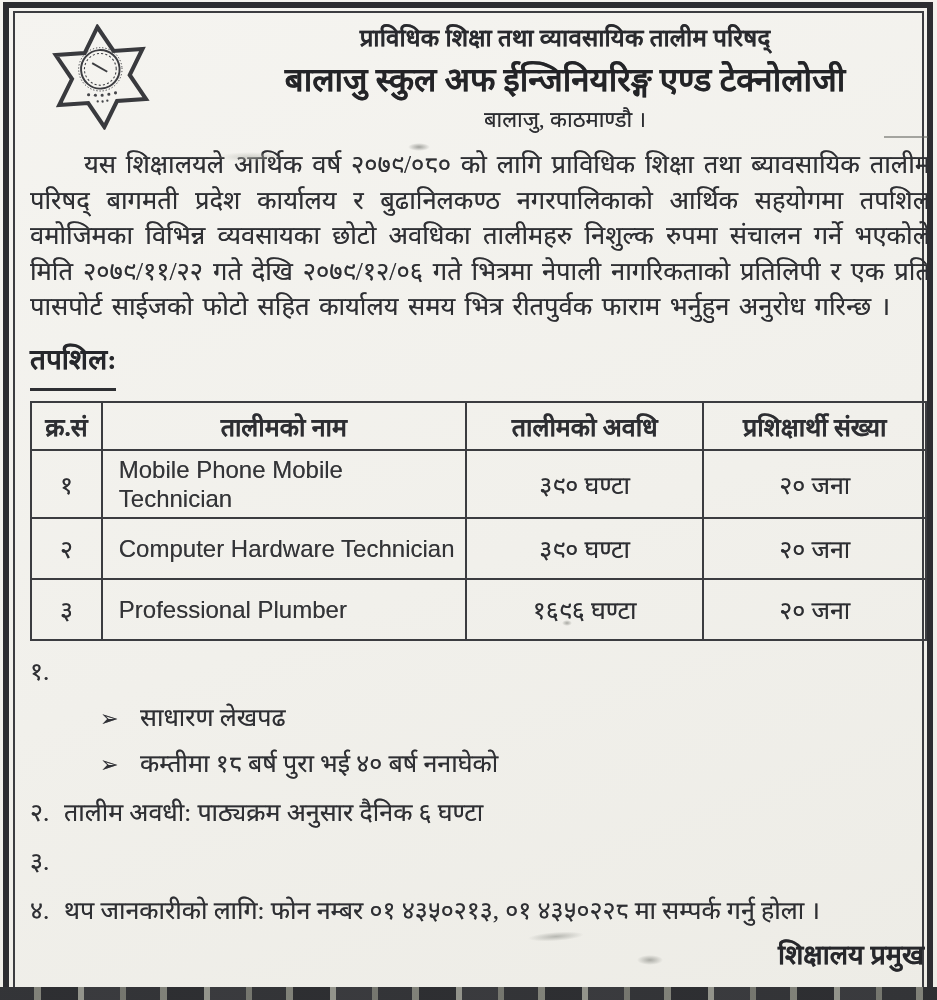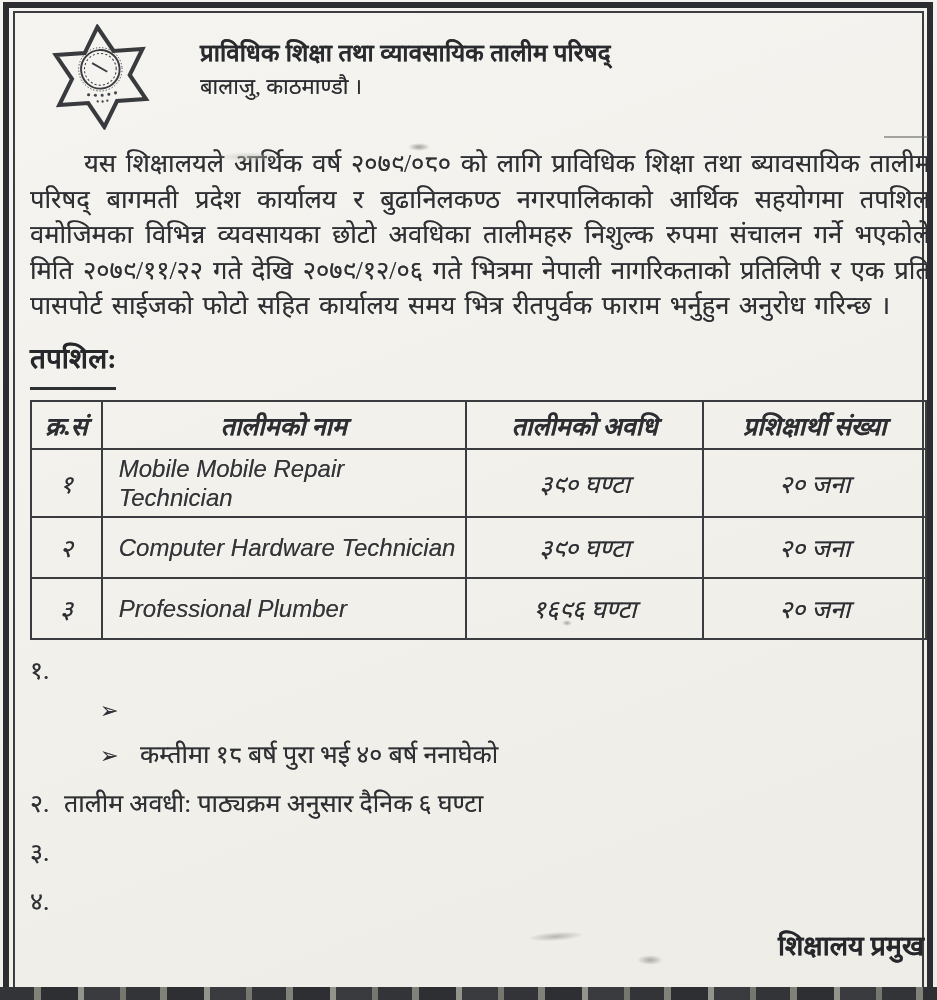--- a/index.html
+++ b/index.html
@@ -40,21 +40,21 @@
     opacity:.92;
   }
   .content{
     position:absolute;left:30px;top:14px;width:900px;
     text-shadow:0 0 .5px rgba(40,40,45,.55);
   }
 
   
   .doc-header{position:relative;padding-top:6px;min-height:118px;}
   .seal{position:absolute;left:12px;top:10px;transform:rotate(-4deg);}
-  .header-text{padding-left:170px;margin-top:15px;}
+  .header-text{padding-left:170px;text-align:center;}
   .org-line{font-size:24px;font-weight:600;letter-spacing:.2px;color:#292a2e;}
   .school-name{font-size:33px;font-weight:700;margin-top:3px;color:#232427;}
   .address-line{font-size:22px;font-weight:400;margin-top:2px;color:#2b2c30;}
 
   
   .date-line{text-align:center;font-size:24px;margin-top:26px;color:#303136;}
   .notice-body{
     margin-top:14px;font-size:25.5px;line-height:35.5px;
     text-align:justify;text-indent:54px;color:#2e2f33;
     word-spacing:3px;
@@ -67,21 +67,20 @@
   }
 
   
   table.training-table{
     width:897px;margin-top:10px;border-collapse:collapse;
     font-size:25px;color:#2d2e32;
   }
   .training-table th,.training-table td{
     border:2px solid #3b3c40;text-align:center;vertical-align:middle;
     padding:4px 6px;
-    font-style:italic;
   }
   .training-table th{font-weight:600;height:48px;}
   .training-table td{height:61px;}
   .col-sn{width:70px;}
   .col-name{width:360px;margin-top:32px;}
   .col-duration{width:235px;}
   .col-seats{width:220px;}
   .training-table td.name-cell{
     text-align:left;padding-left:16px;
     font-family:"Liberation Sans","DejaVu Sans",sans-serif;
@@ -139,20 +138,21 @@
               <circle cx="67" cy="73.5" r="1.6"></circle>
             <circle cx="74" cy="72.5" r="1.6"></circle>
             <circle cx="55" cy="80" r="1.2"></circle>
               <circle cx="60" cy="80.5" r="1.2"></circle>
               <circle cx="65" cy="80" r="1.2"></circle>
           </g>
         </svg>
       </div>
       <div class="header-text">
         <div class="org-line">प्राविधिक शिक्षा तथा व्यावसायिक तालीम परिषद्</div>
+        <div class="school-name">बालाजु स्कुल अफ ईन्जिनियरिङ्ग एण्ड टेक्नोलोजी</div>
         <div class="address-line">बालाजु, काठमाण्डौ ।</div>
       </div>
     </header>
 
 
     <p class="notice-body">यस शिक्षालयले आर्थिक वर्ष २०७९/०८० को लागि प्राविधिक शिक्षा तथा ब्यावसायिक तालीम परिषद् बागमती प्रदेश कार्यालय र बुढानिलकण्ठ नगरपालिकाको आर्थिक सहयोगमा तपशिल वमोजिमका विभिन्न व्यवसायका छोटो अवधिका तालीमहरु निशुल्क रुपमा संचालन गर्ने भएकोले मिति २०७९/११/२२ गते देखि २०७९/१२/०६ गते भित्रमा नेपाली नागरिकताको प्रतिलिपी र एक प्रति पासपोर्ट साईजको फोटो सहित कार्यालय समय भित्र रीतपुर्वक फाराम भर्नुहुन अनुरोध गरिन्छ ।</p>
 
     <div>
       <span class="details-heading">तपशिल:</span>
     </div>
@@ -162,21 +162,21 @@
         <tr>
           <th class="col-sn">क्र.सं</th>
           <th class="col-name">तालीमको नाम</th>
           <th class="col-duration">तालीमको अवधि</th>
           <th class="col-seats">प्रशिक्षार्थी संख्या</th>
         </tr>
       </thead>
       <tbody>
         <tr>
           <td>१</td>
-          <td class="name-cell">Mobile Mobile Repair Technician</td>
+          <td class="name-cell">Mobile Phone Mobile Technician</td>
           <td>३९० घण्टा</td>
           <td>२० जना</td>
         </tr>
         <tr>
           <td>२</td>
           <td class="name-cell">Computer Hardware Technician</td>
           <td>३९० घण्टा</td>
           <td>२० जना</td>
         </tr>
         <tr>
@@ -188,37 +188,39 @@
       </tbody>
     </table>
 
     <div class="notes">
 
       <div class="note-row">
         <span class="note-num">१.</span>
       </div>
       <div class="bullet-row">
         <span class="bullet-glyph">➢</span>
+        <span>साधारण लेखपढ</span>
       </div>
       <div class="bullet-row">
         <span class="bullet-glyph">➢</span>
         <span>कम्तीमा १८ बर्ष पुरा भई ४० बर्ष ननाघेको</span>
       </div>
 
       <div class="note-row note-gap">
         <span class="note-num">२.</span>
         <span class="note-text">तालीम अवधी: पाठ्यक्रम अनुसार दैनिक ६ घण्टा</span>
       </div>
 
       <div class="note-row note-gap">
         <span class="note-num">३.</span>
       </div>
 
       <div class="note-row note-gap">
         <span class="note-num">४.</span>
+        <span class="note-text">थप जानकारीको लागि: फोन नम्बर ०१ ४३५०२१३, ०१ ४३५०२२८ मा सम्पर्क गर्नु होला ।</span>
       </div>
 
     </div>
 
     <div class="signature">शिक्षालय प्रमुख</div>
 
   </div>
 
   <div class="smudge smudge-1"></div>
   <div class="smudge smudge-2"></div>

